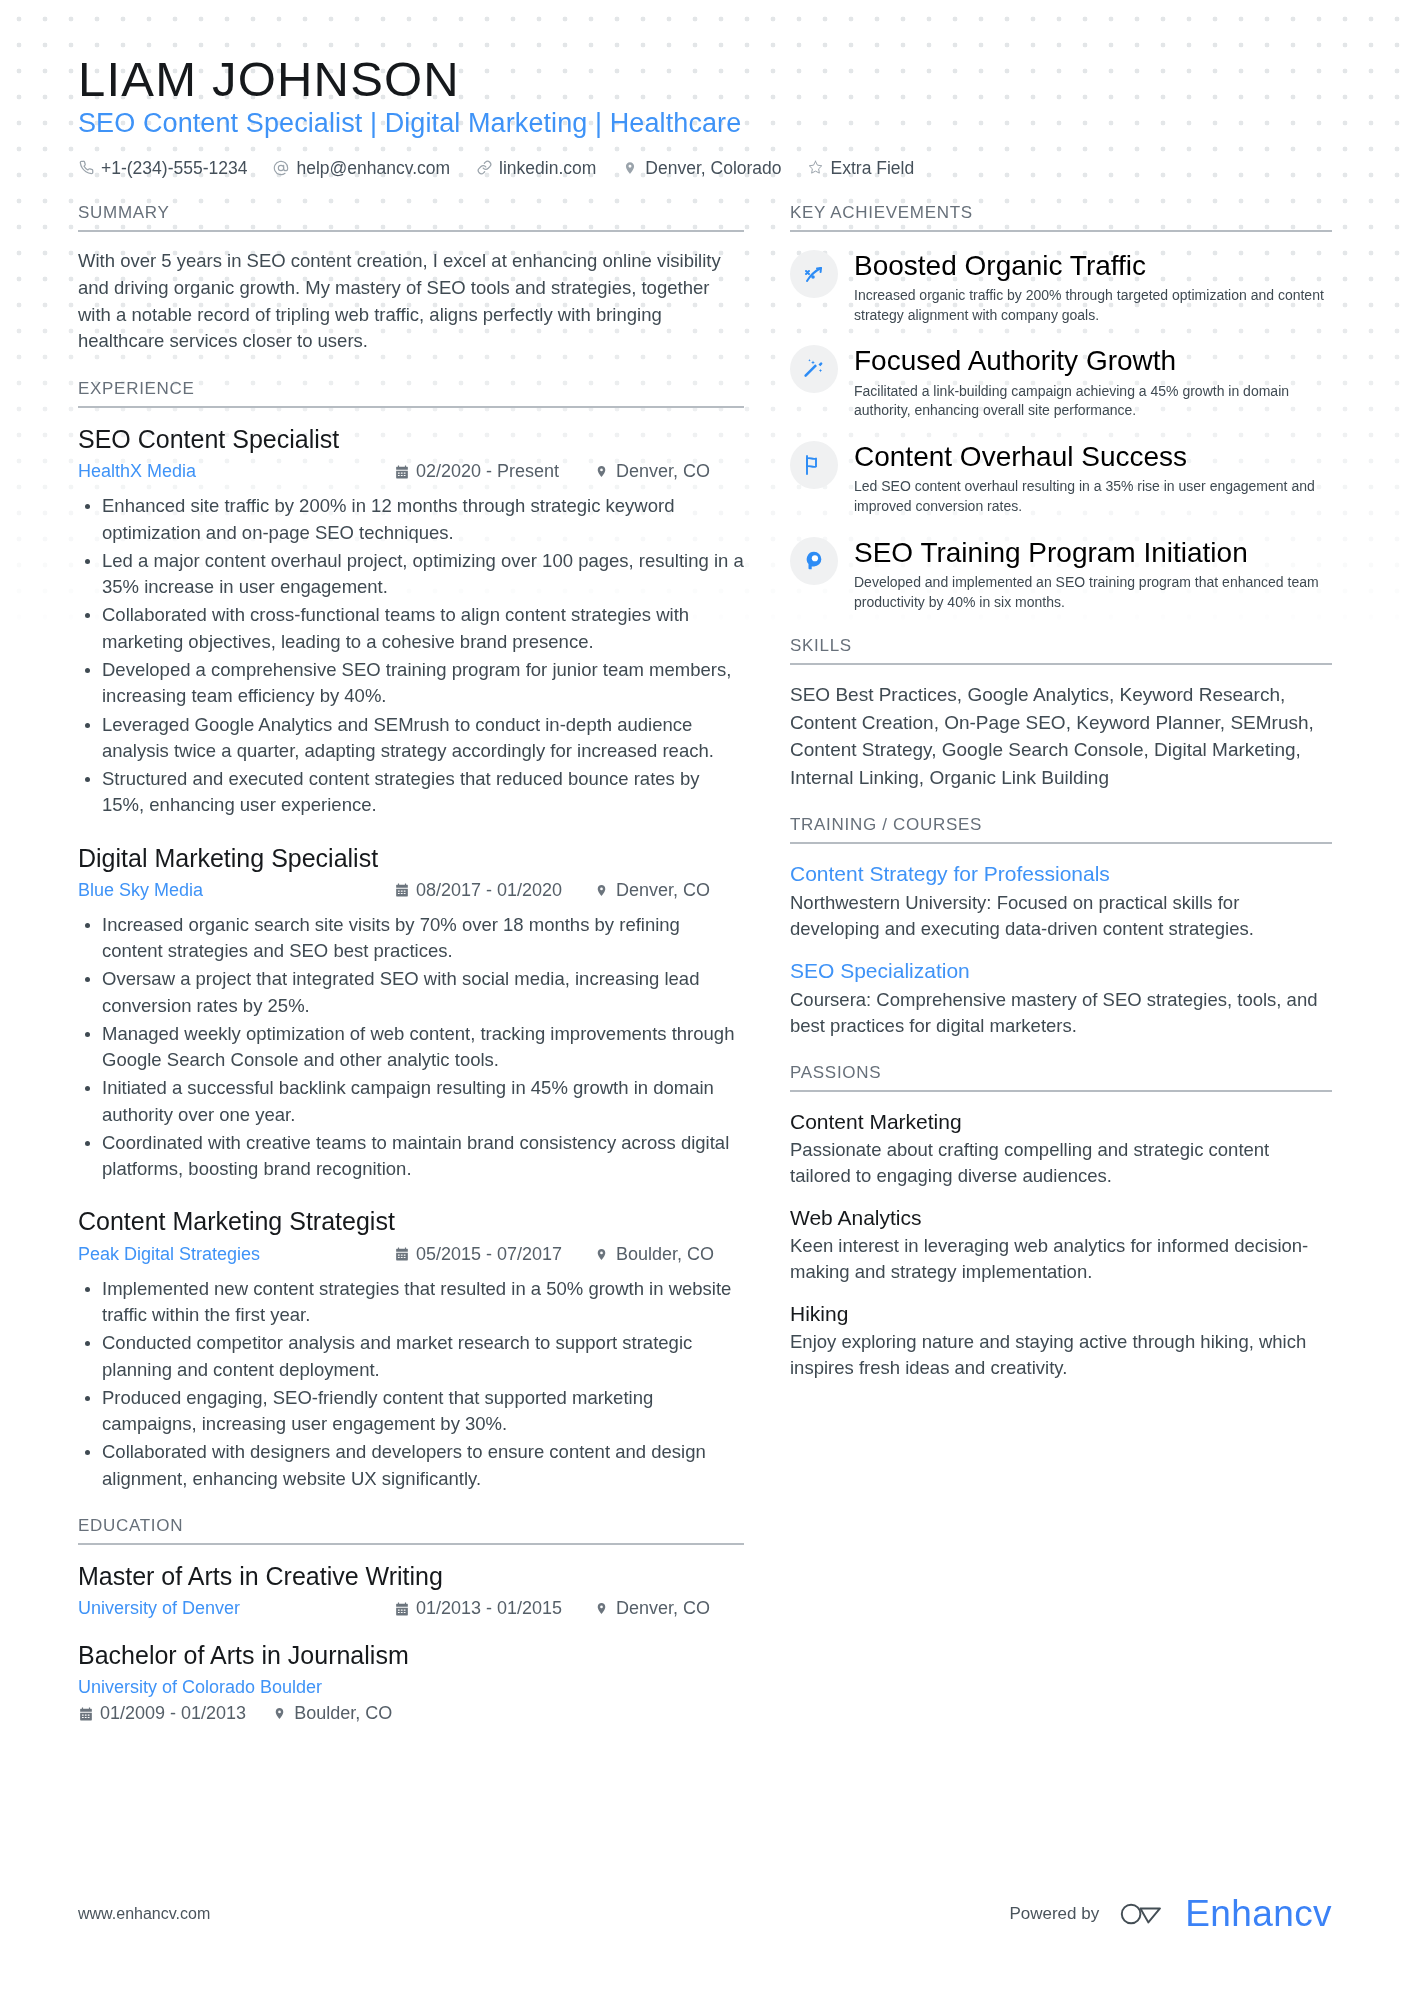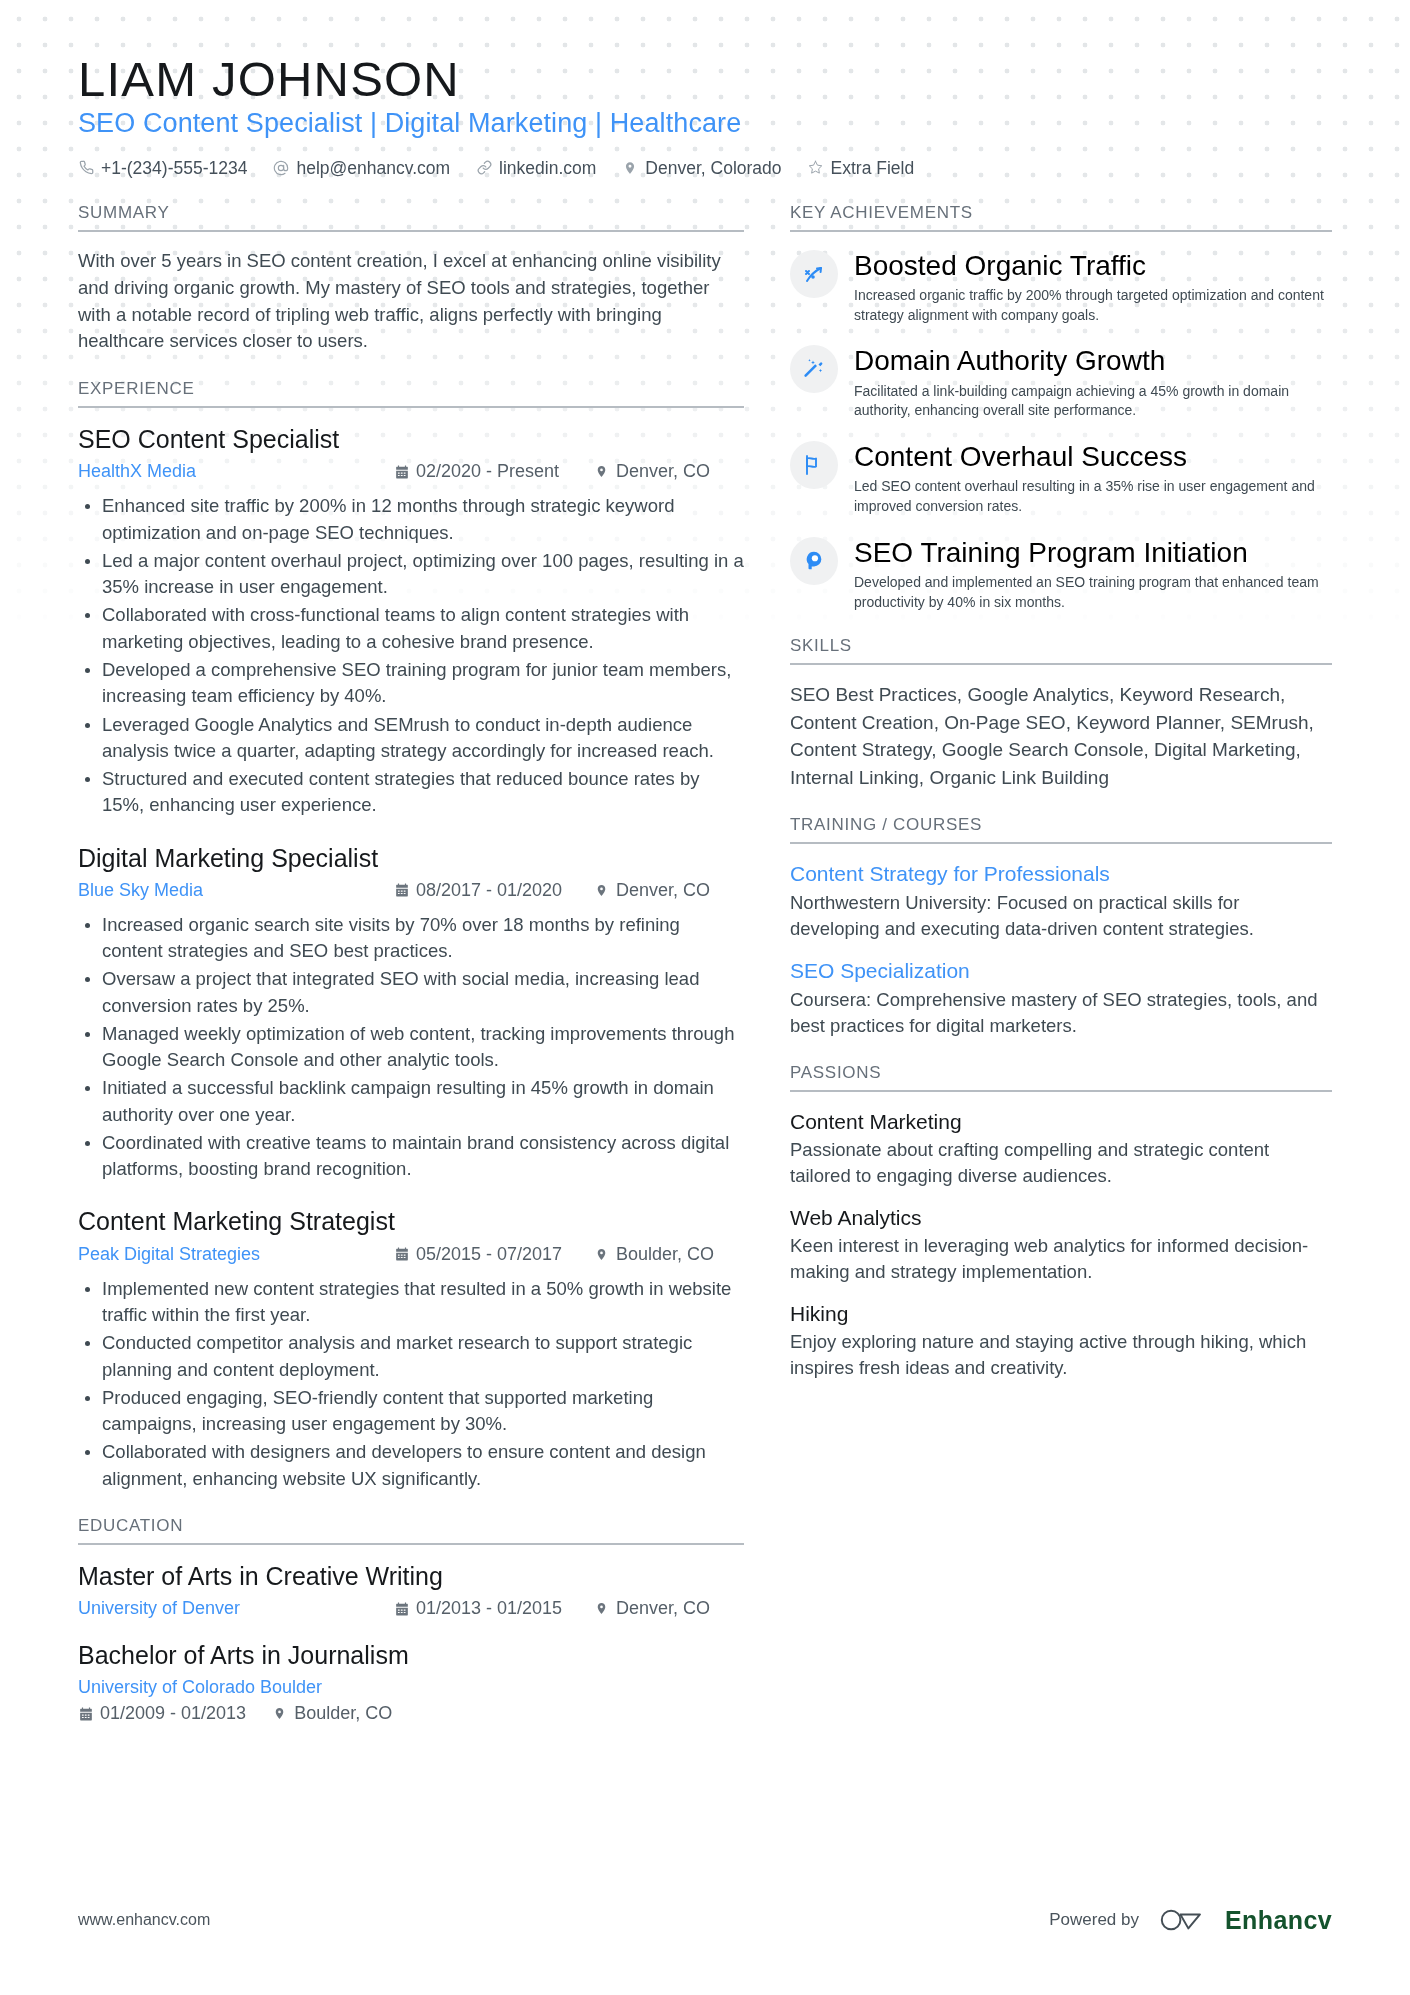--- a/index.html
+++ b/index.html
@@ -276,24 +276,23 @@
   .powered {
     font-size: 17px;
     color: #4a545c;
   }
   .brand {
     display: flex;
     align-items: center;
     gap: 12px;
   }
   .brand-name {
-    font-size: 25px;
-    color: #14532d;
+    font-size: 37px;
+    color: #3b82f6;
     letter-spacing: .4px;
-    font-weight: bold;
   }
 </style>
 </head>
 <body>
 
 <div class="page">
 
   <div class="dots"></div>
 
   <div class="content">
@@ -533,21 +532,21 @@
             <div class="ach-ico">
               <svg width="24" height="24" viewBox="0 0 24 24" fill="none">
                   <path d="M4.5 19.5L15 9l-1.8-1.8L2.7 17.7a1.3 1.3 0 0 0 0 1.8 1.3 1.3 0 0 0 1.8 0z" fill="#2d8cf5"></path>
                   <path d="M16.5 7.5l1.8 1.8L20 7.6a1.3 1.3 0 0 0 0-1.8 1.3 1.3 0 0 0-1.8 0z" fill="#2d8cf5"></path>
                   <path d="M11 3.5l.6 1.4 1.4.6-1.4.6-.6 1.4-.6-1.4L9 5.5l1.4-.6z" fill="#2d8cf5"></path>
                   <path d="M18.5 12l.5 1.1 1.1.5-1.1.5-.5 1.1-.5-1.1-1.1-.5 1.1-.5z" fill="#2d8cf5"></path>
                   <path d="M7.5 2l.4.9.9.4-.9.4-.4.9-.4-.9L6.2 3.3l.9-.4z" fill="#2d8cf5"></path>
                 </svg>
             </div>
             <div class="ach-body">
-              <div class="ach-title">Domain Authority Growth</div>
+              <div class="ach-title">Focused Authority Growth</div>
               <div class="ach-desc">Facilitated a link-building campaign achieving a 45% growth in domain authority, enhancing overall site performance.</div>
             </div>
           </div>
 
           <div class="ach">
             <div class="ach-ico">
               <svg width="24" height="24" viewBox="0 0 24 24" fill="none" stroke="#2d8cf5" stroke-width="1.9" stroke-linecap="round" stroke-linejoin="round">
                   <path d="M5 3v18"></path>
                   <path d="M5 5.5c3-1.6 6 1.6 9 0v8c-3 1.6-6-1.6-9 0z"></path>
                 </svg>

